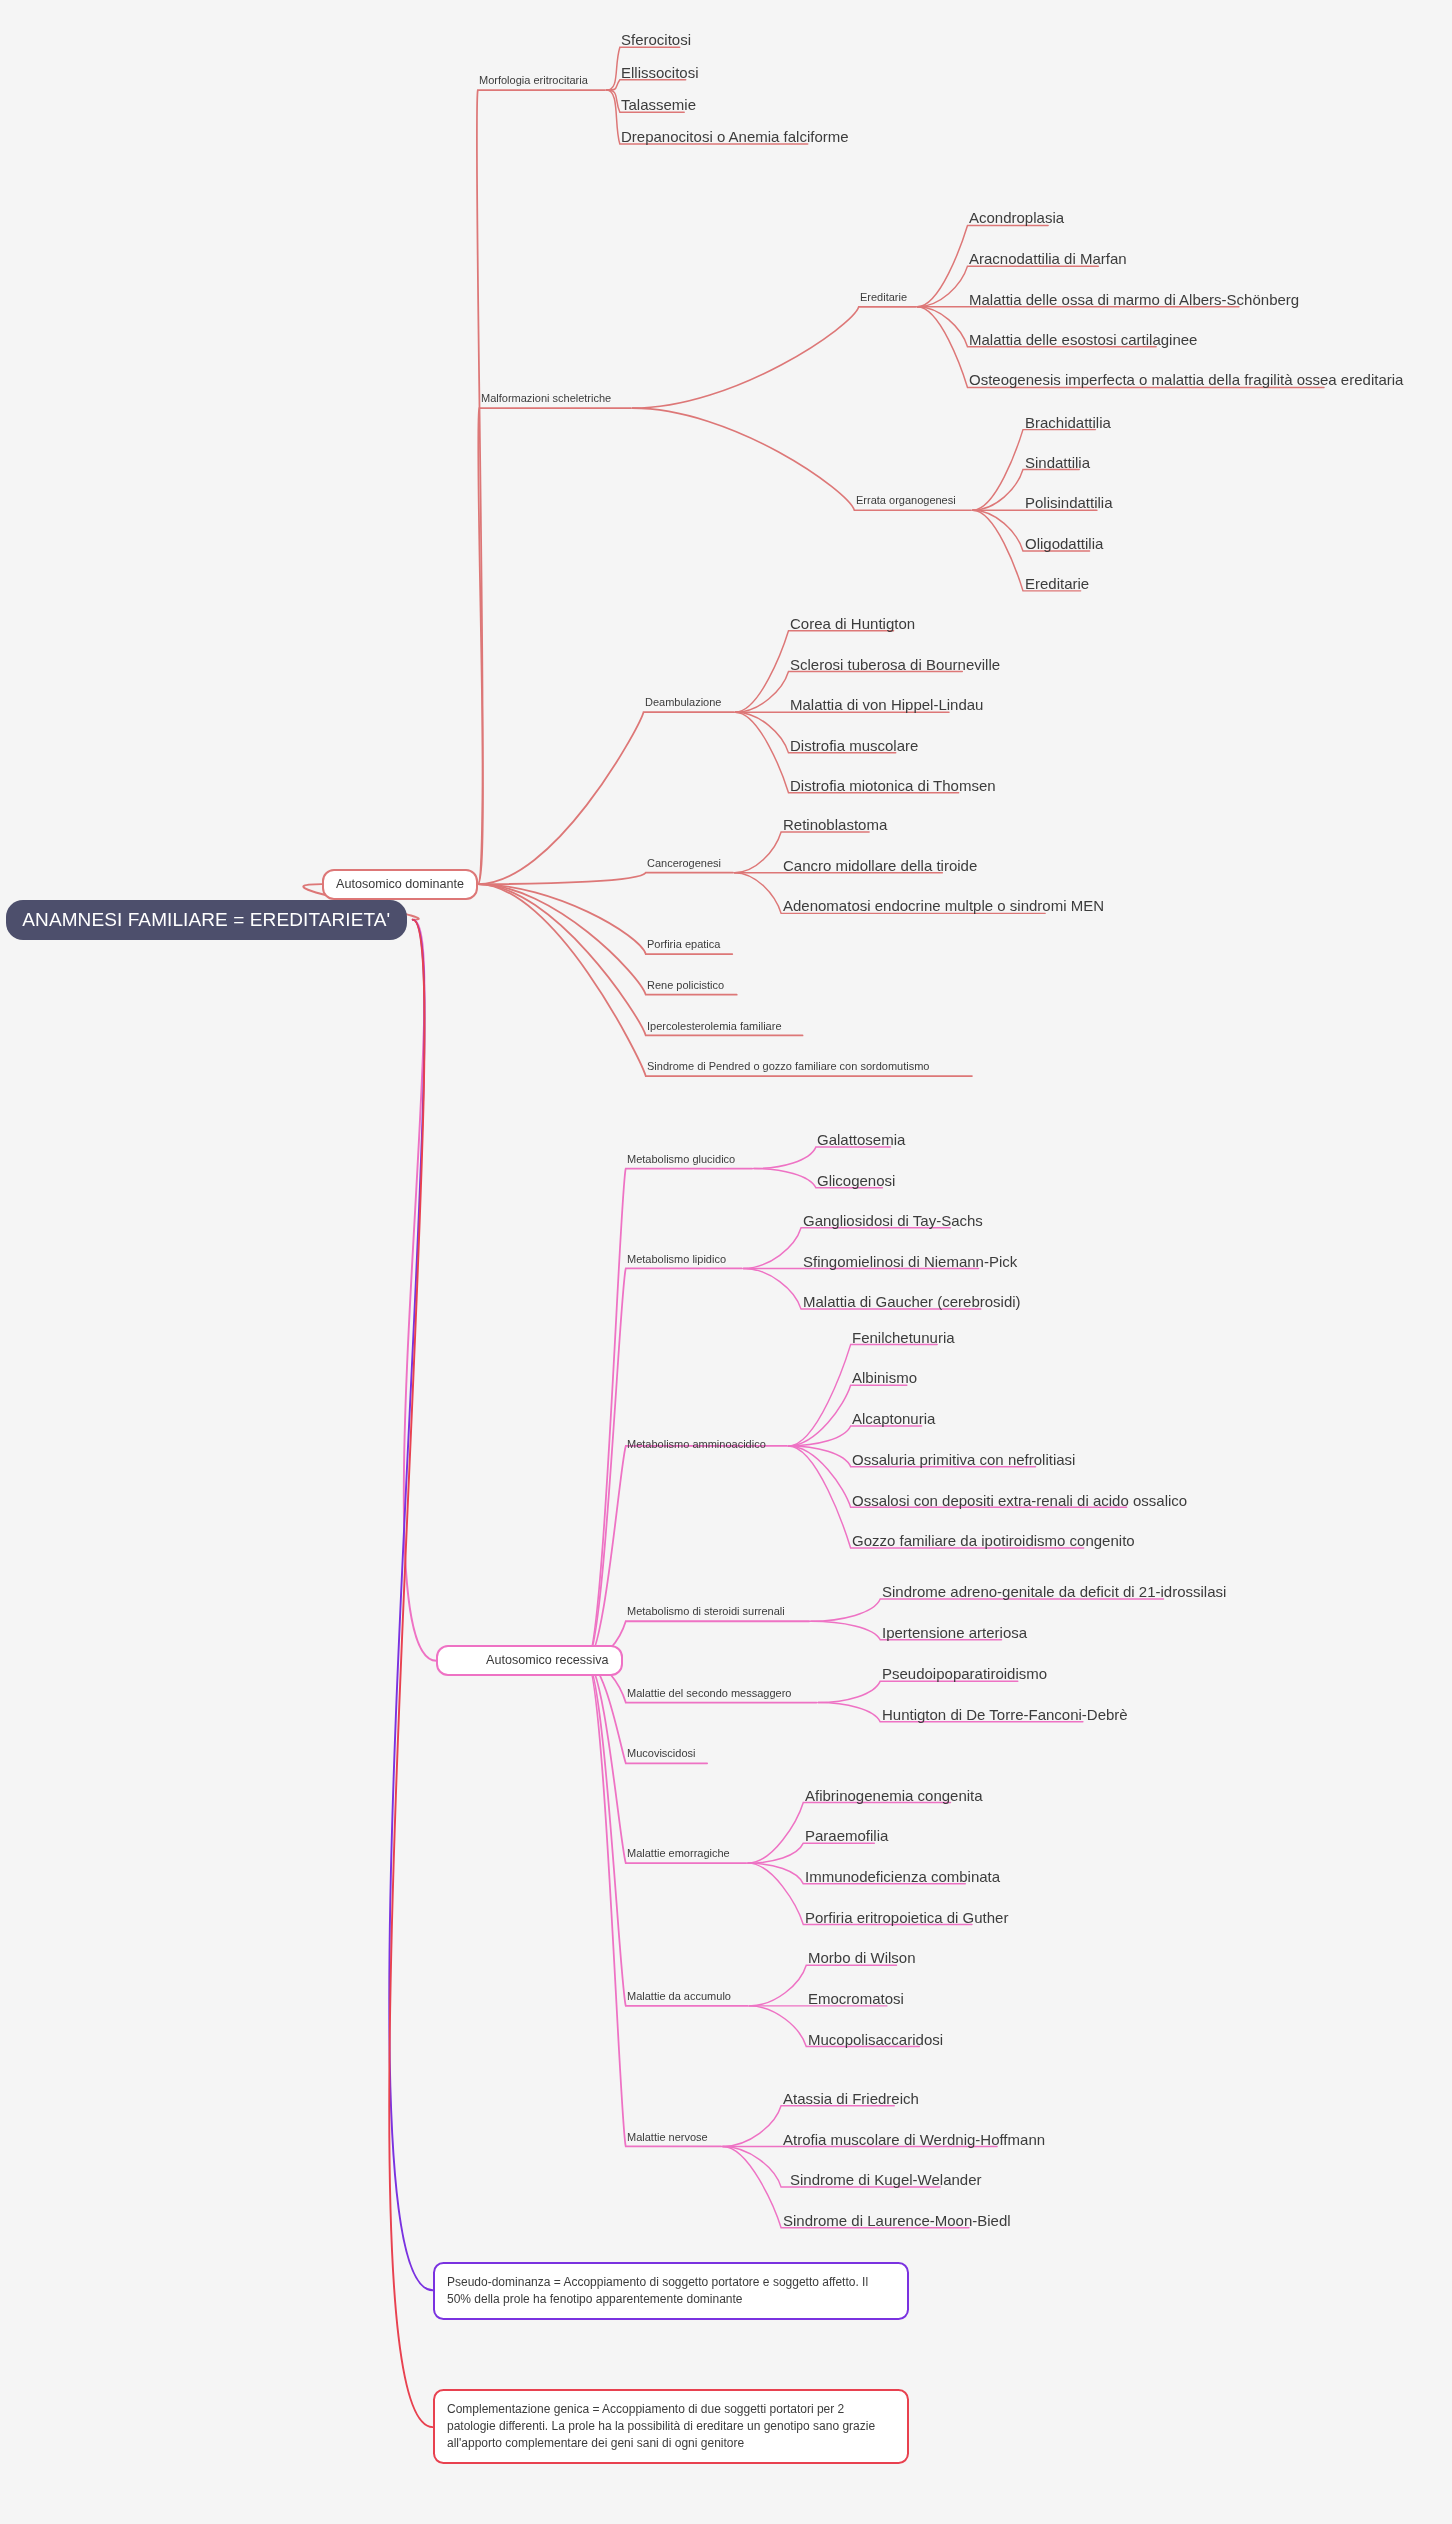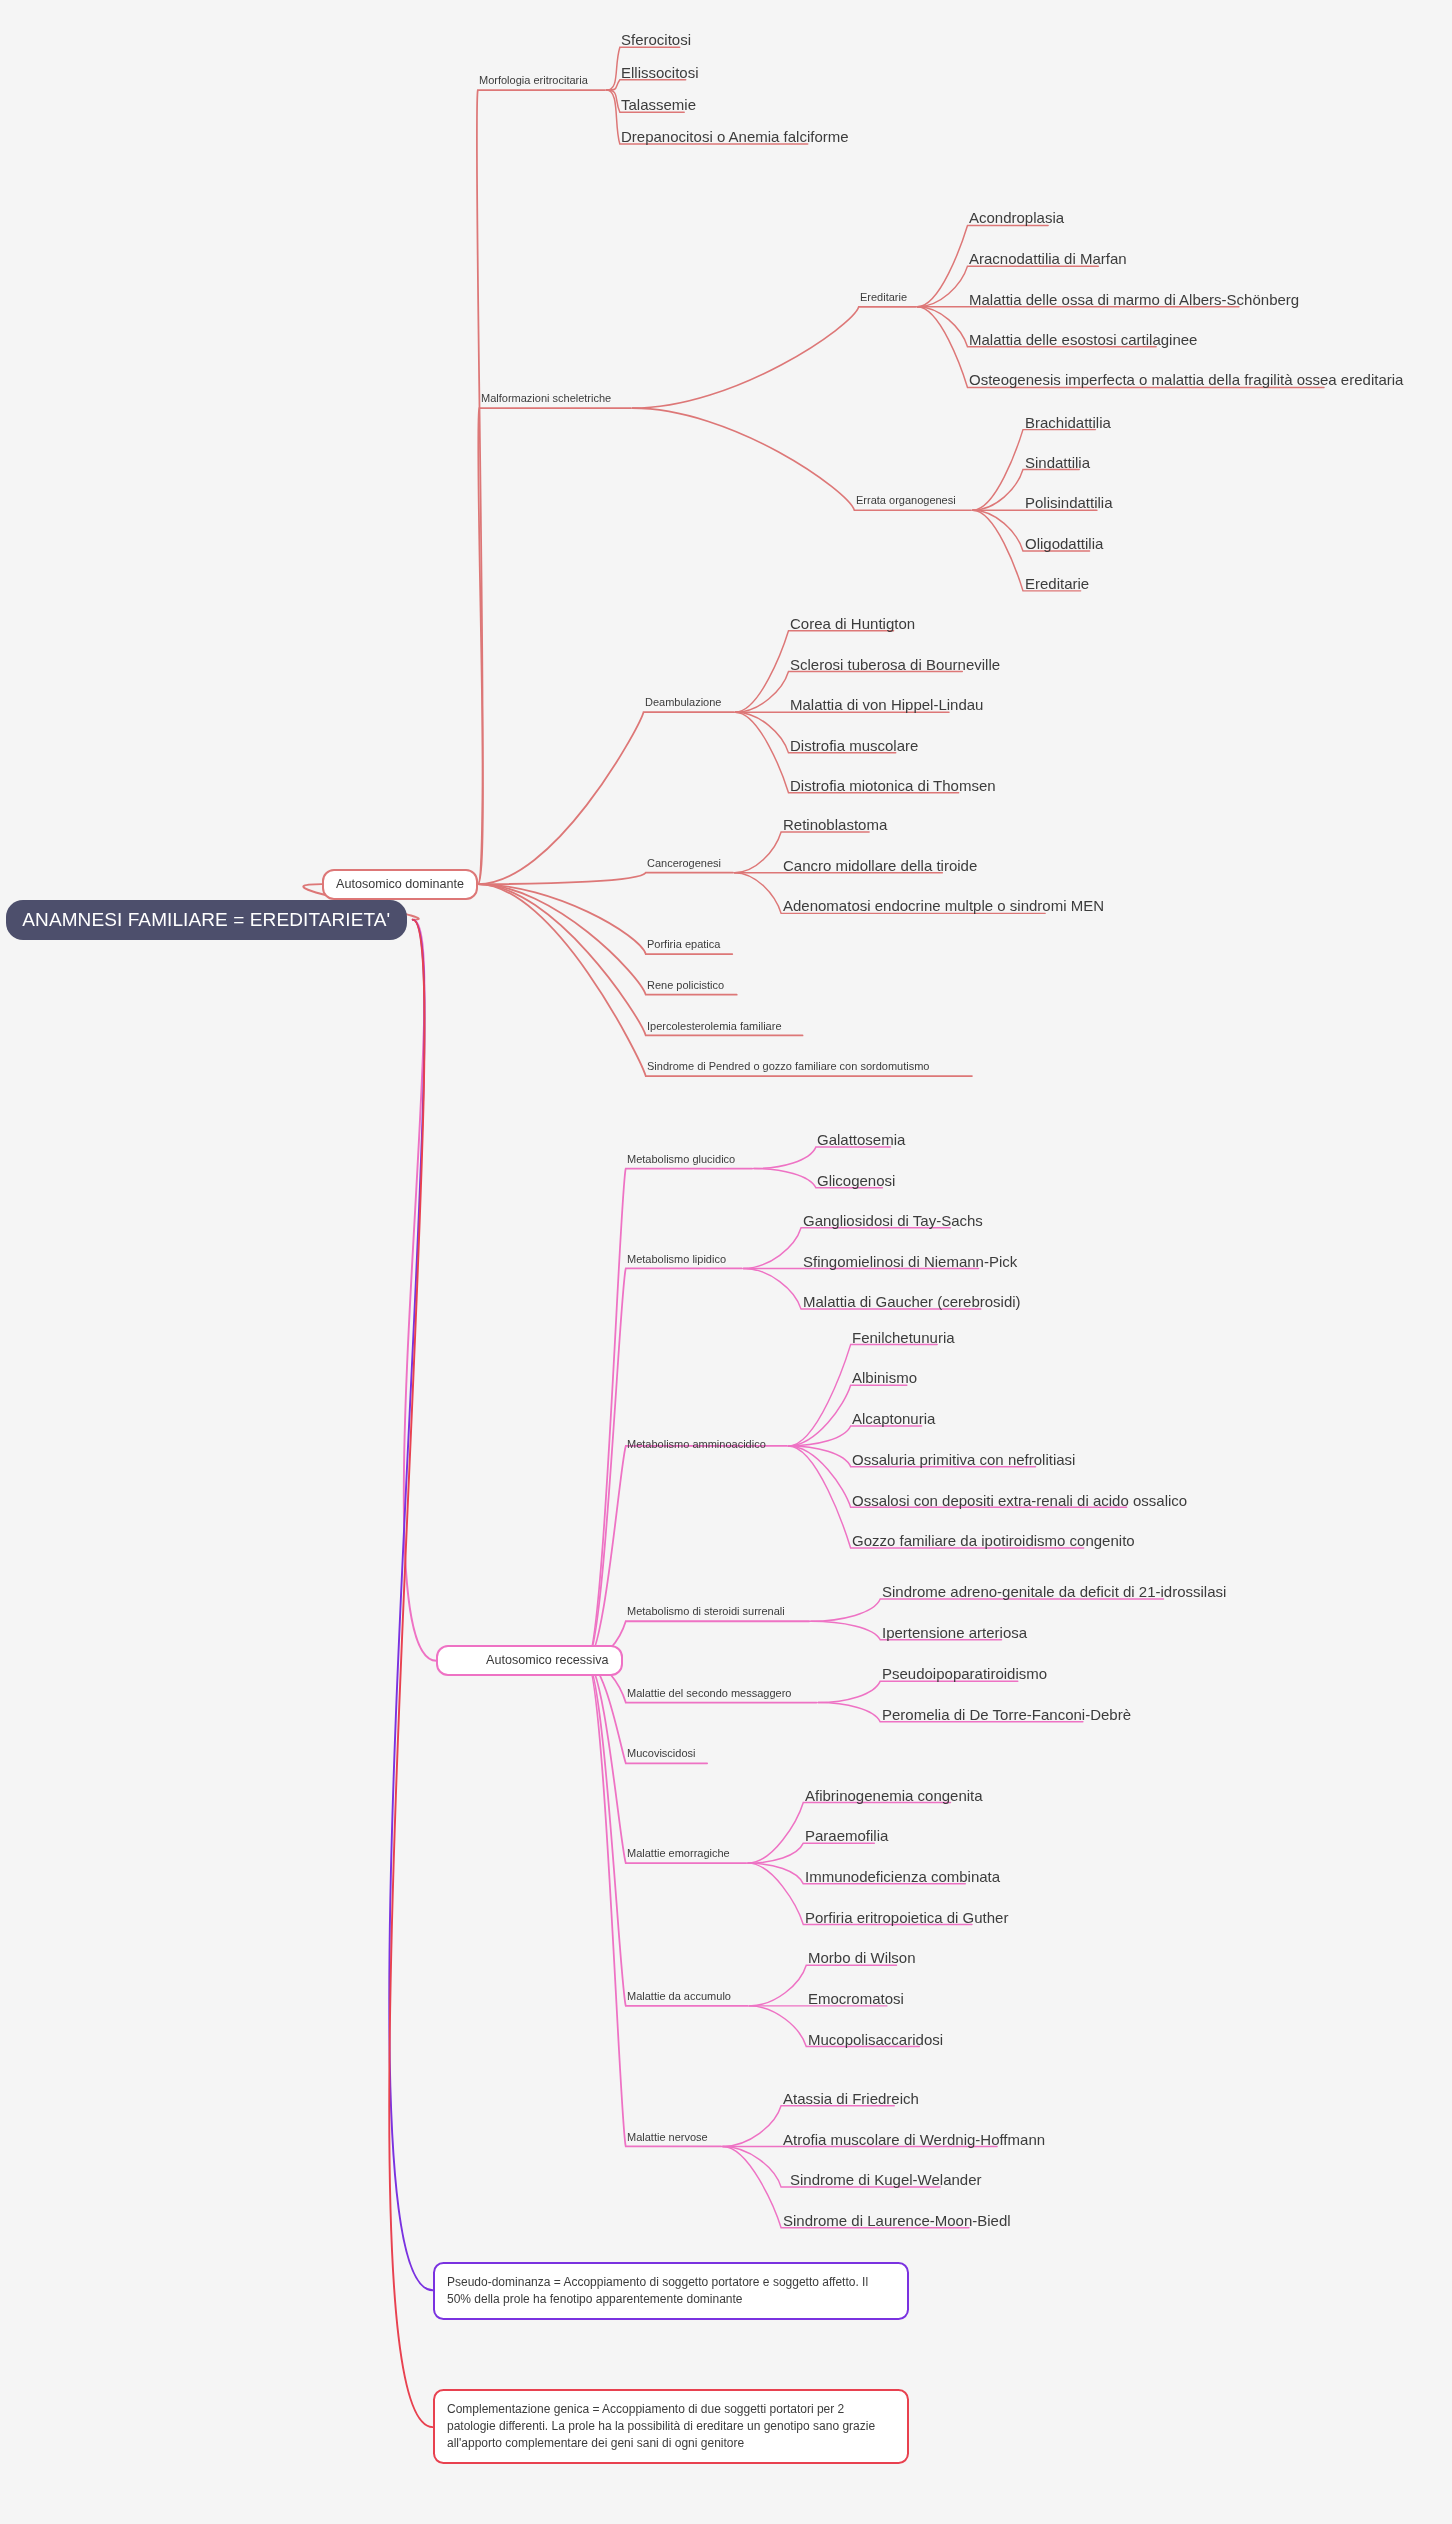--- a/index.html
+++ b/index.html
@@ -166,21 +166,21 @@
       <div class="node leaf" style="left: 852px; top: 1370px;">Albinismo</div>
       <div class="node leaf" style="left: 852px; top: 1411px;">Alcaptonuria</div>
       <div class="node leaf" style="left: 852px; top: 1452px;">Ossaluria primitiva con nefrolitiasi</div>
       <div class="node leaf" style="left: 852px; top: 1493px;">Ossalosi con depositi extra-renali di acido ossalico</div>
       <div class="node leaf" style="left: 852px; top: 1533px;">Gozzo familiare da ipotiroidismo congenito</div>
       <div class="node topic" style="left: 627px; top: 1606px;">Metabolismo di steroidi surrenali</div>
       <div class="node leaf" style="left: 882px; top: 1584px;">Sindrome adreno-genitale da deficit di 21-idrossilasi</div>
       <div class="node leaf" style="left: 882px; top: 1625px;">Ipertensione arteriosa</div>
       <div class="node topic" style="left: 627px; top: 1688px;">Malattie del secondo messaggero</div>
       <div class="node leaf" style="left: 882px; top: 1666px;">Pseudoipoparatiroidismo</div>
-      <div class="node leaf" style="left: 882px; top: 1707px;">Peromelia di De Torre-Fanconi-Debrè</div>
+      <div class="node leaf" style="left: 882px; top: 1707px;">Huntigton di De Torre-Fanconi-Debrè</div>
       <div class="node topic" style="left: 627px; top: 1748px;">Mucoviscidosi</div>
       <div class="node topic" style="left: 627px; top: 1848px;">Malattie emorragiche</div>
       <div class="node leaf" style="left: 805px; top: 1788px;">Afibrinogenemia congenita</div>
       <div class="node leaf" style="left: 805px; top: 1828px;">Paraemofilia</div>
       <div class="node leaf" style="left: 805px; top: 1869px;">Immunodeficienza combinata</div>
       <div class="node leaf" style="left: 805px; top: 1910px;">Porfiria eritropoietica di Guther</div>
       <div class="node topic" style="left: 627px; top: 1991px;">Malattie da accumulo</div>
       <div class="node leaf" style="left: 808px; top: 1950px;">Morbo di Wilson</div>
       <div class="node leaf" style="left: 808px; top: 1991px;">Emocromatosi</div>
       <div class="node leaf" style="left: 808px; top: 2032px;">Mucopolisaccaridosi</div>

